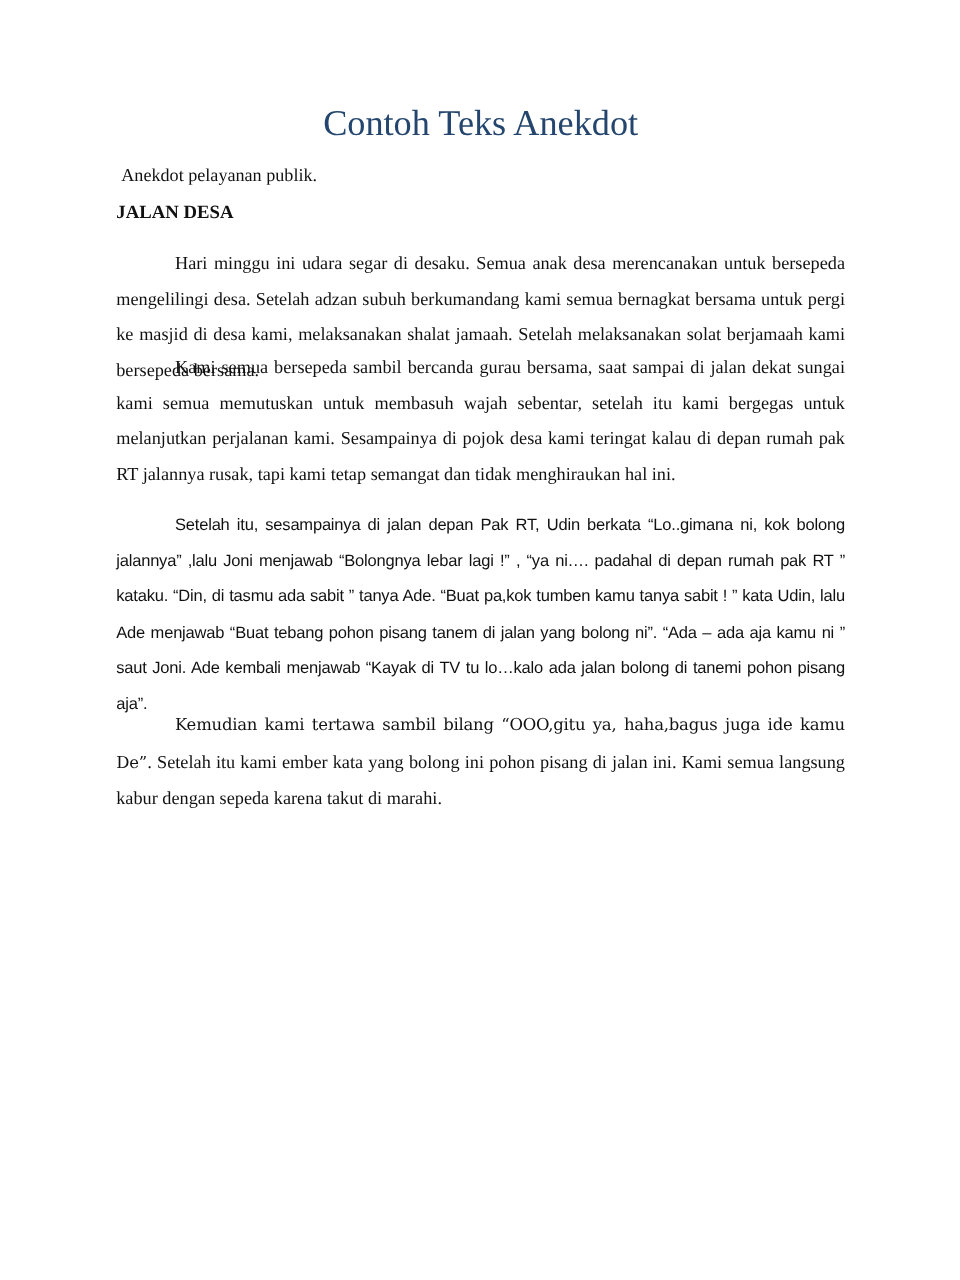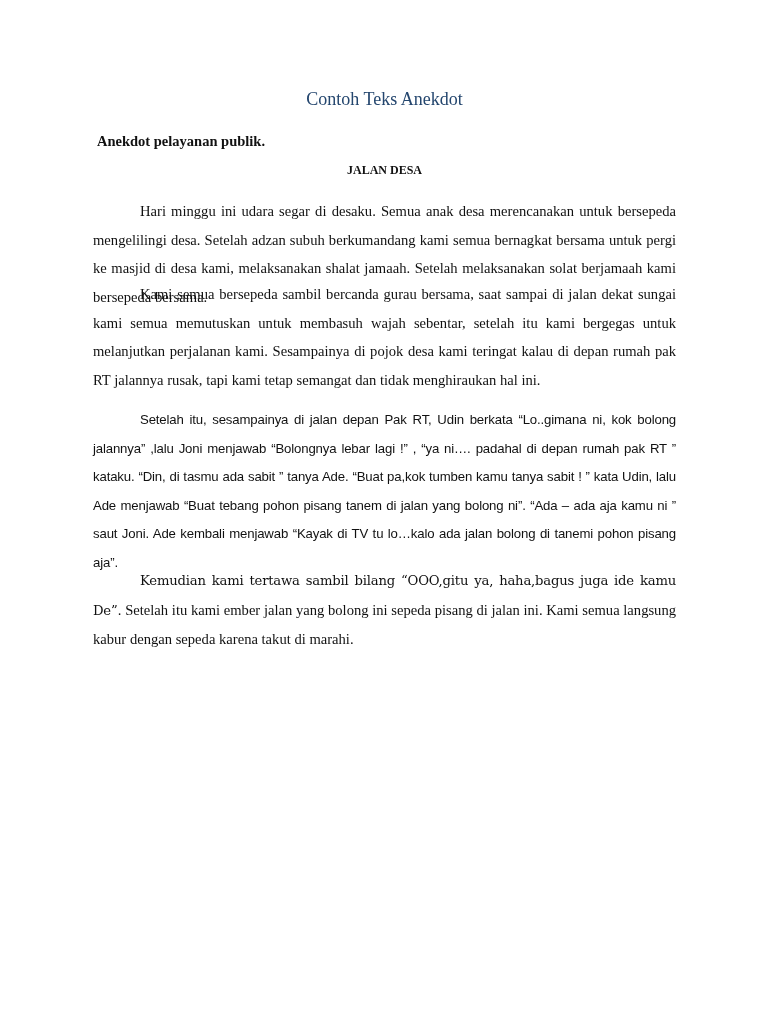--- a/index.html
+++ b/index.html
@@ -20,42 +20,42 @@
       left: 93px;
       top: 0;
       width: 583px;
     }
     .doc-title {
       position: absolute;
       top: 84px;
       left: 0;
       width: 583px;
       text-align: center;
-      font-size: 18px;
+      font-size: 29px;
       color: #24466e;
       font-weight: normal;
       margin: 0;
       line-height: 30px;
     }
     .subtitle {
       position: absolute;
       top: 132px;
       left: 4px;
       font-size: 14.5px;
-      font-weight: bold;
+      font-weight: normal;
       margin: 0;
       line-height: 18px;
     }
     .story-title {
       position: absolute;
       top: 161px;
       left: 0;
       width: 583px;
-      text-align: center;
-      font-size: 12px;
+      text-align: left;
+      font-size: 15px;
       font-weight: bold;
       margin: 0;
       line-height: 18px;
     }
     .para {
       position: absolute;
       left: 0;
       width: 583px;
       margin: 0;
       font-size: 14.6px;
@@ -73,14 +73,14 @@
 <body>
 
 <div class="page">
   <h1 class="doc-title">Contoh Teks Anekdot</h1>
   <p class="subtitle">Anekdot pelayanan publik.</p>
   <p class="story-title">JALAN DESA</p>
 
   <p class="para p1">Hari minggu ini udara segar di desaku. Semua anak desa merencanakan untuk bersepeda mengelilingi desa. Setelah adzan subuh berkumandang kami semua bernagkat bersama untuk pergi ke masjid di desa kami, melaksanakan shalat jamaah. Setelah melaksanakan solat berjamaah kami bersepeda bersama.</p>
   <p class="para p2">Kami semua bersepeda sambil bercanda gurau bersama, saat sampai di jalan dekat sungai kami semua memutuskan untuk membasuh wajah sebentar, setelah itu kami bergegas untuk melanjutkan perjalanan  kami. Sesampainya di pojok desa kami teringat kalau di depan rumah pak RT  jalannya rusak, tapi kami tetap semangat dan tidak menghiraukan hal ini.</p>
   <p class="para p3">Setelah itu, sesampainya di jalan depan Pak RT, Udin berkata “Lo..gimana ni, kok bolong jalannya” ,lalu Joni menjawab “Bolongnya lebar lagi !” , “ya ni…. padahal  di depan rumah pak RT ” kataku. “Din, di tasmu ada sabit ” tanya Ade. “Buat pa,kok tumben kamu tanya sabit ! ” kata Udin, lalu Ade menjawab “Buat tebang pohon pisang tanem di jalan yang bolong ni”. “Ada – ada aja kamu ni ” saut Joni. Ade kembali menjawab “Kayak di TV tu lo…kalo ada jalan bolong di tanemi pohon pisang aja”.</p>
-  <p class="para p4"><span class="lead">Kemudian kami tertawa sambil bilang “OOO,gitu ya, haha,bagus juga ide kamu De”.</span><span> Setelah itu kami ember jalan yang bolong ini sepeda pisang di jalan ini. Kami semua langsung kabur dengan sepeda karena takut  di marahi.</span></p>
+  <p class="para p4"><span class="lead">Kemudian kami tertawa sambil bilang “OOO,gitu ya, haha,bagus juga ide kamu De”.</span><span> Setelah itu kami ember kata yang bolong ini pohon pisang di jalan ini. Kami semua langsung kabur dengan sepeda karena takut  di marahi.</span></p>
 </div>
 
 </body></html>

